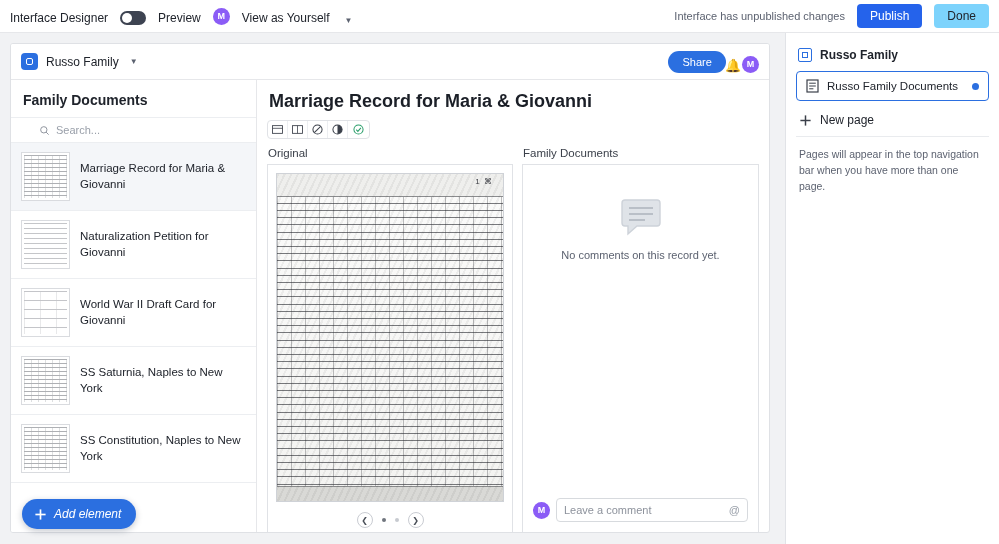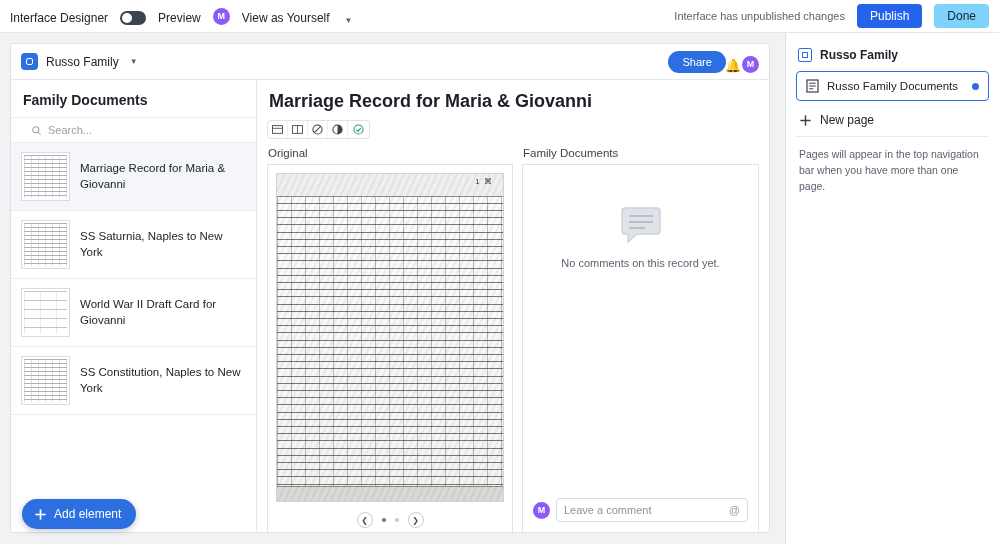--- a/index.html
+++ b/index.html
@@ -105,21 +105,21 @@
     display: flex; flex-direction: column;
     background: #fff;
   }
   .lp-title {
     font-size: 14px; font-weight: bold; padding: 12px 12px 9px 12px;
     color: #20242c;
   }
   .lp-search {
     display: flex; align-items: center; gap: 6px;
     border-top: 1px solid #eceef1; border-bottom: 1px solid #eceef1;
-    padding: 6px 20px; color: #8d929c;
+    padding: 6px 28px; color: #8d929c;
   }
   .lp-search svg { flex: 0 0 auto; }
   .lp-search span { font-size: 11px; color: #9aa0aa; }
   .lp-list { flex: 1; overflow: hidden; }
   .lp-item {
     display: flex; align-items: center; gap: 10px;
     padding: 9px 10px;
     border-bottom: 1px solid #eceef1;
     cursor: pointer;
   }
@@ -221,21 +221,21 @@
     display: flex; align-items: center; justify-content: center;
     font-size: 8px; color: #4a4f58; cursor: pointer;
   }
   .dot { width: 4px; height: 4px; border-radius: 50%; background: #c7cad0; }
   .dot.active { background: #70757e; }
 
   
   .comments-box {
     border: 1px solid #e0e2e6; background: #fff;
     flex: 1; display: flex; flex-direction: column; align-items: center;
-    padding-top: 40px;
+    padding-top: 32px;
     position: relative;
   }
   .no-comment-text { font-size: 11px; color: #5c6270; margin-top: 10px; }
   .comment-compose {
     position: absolute; left: 10px; right: 10px; bottom: 10px;
     display: flex; align-items: center; gap: 6px;
   }
   .comment-input {
     flex: 1; height: 24px;
     border: 1px solid #d7dade; border-radius: 4px;
@@ -284,20 +284,21 @@
 
   
   .fab {
     position: absolute; left: 22px; bottom: 15px;
     height: 30px; border-radius: 15px;
     background: #2b6fe0; color: #fff;
     display: flex; align-items: center; gap: 7px;
     padding: 0 15px 0 12px;
     font-size: 12px; cursor: pointer;
     box-shadow: 0 2px 6px rgba(20,30,60,.25);
+    font-style: italic;
   }
 </style>
 </head>
 <body>
 
 <div class="app">
 
   <div class="topbar">
     <div class="topbar-left">
       <span class="brand">Interface Designer</span>
@@ -342,30 +343,36 @@
             <span>Search...</span>
           </div>
           <div class="lp-list">
             <div class="lp-item selected">
               <div class="thumb">
                   <div class="grid-lines"></div>
                 </div>
               <div class="lp-label">Marriage Record for Maria &amp; Giovanni</div>
             </div>
             <div class="lp-item">
-              <div class="thumb">
+              <div class="thumb doc">
                   <div class="grid-lines"></div>
                 </div>
-              <div class="lp-label">SS Saturnia, Naples to New York</div>
+              <div class="lp-label">Naturalization Petition for Giovanni</div>
             </div>
             <div class="lp-item">
               <div class="thumb card">
                   <div class="grid-lines"></div>
                 </div>
               <div class="lp-label">World War II Draft Card for Giovanni</div>
+            </div>
+            <div class="lp-item">
+              <div class="thumb">
+                  <div class="grid-lines"></div>
+                </div>
+              <div class="lp-label">SS Saturnia, Naples to New York</div>
             </div>
             <div class="lp-item">
               <div class="thumb">
                   <div class="grid-lines"></div>
                 </div>
               <div class="lp-label">SS Constitution, Naples to New York</div>
             </div>
           </div>
         </div>
 

